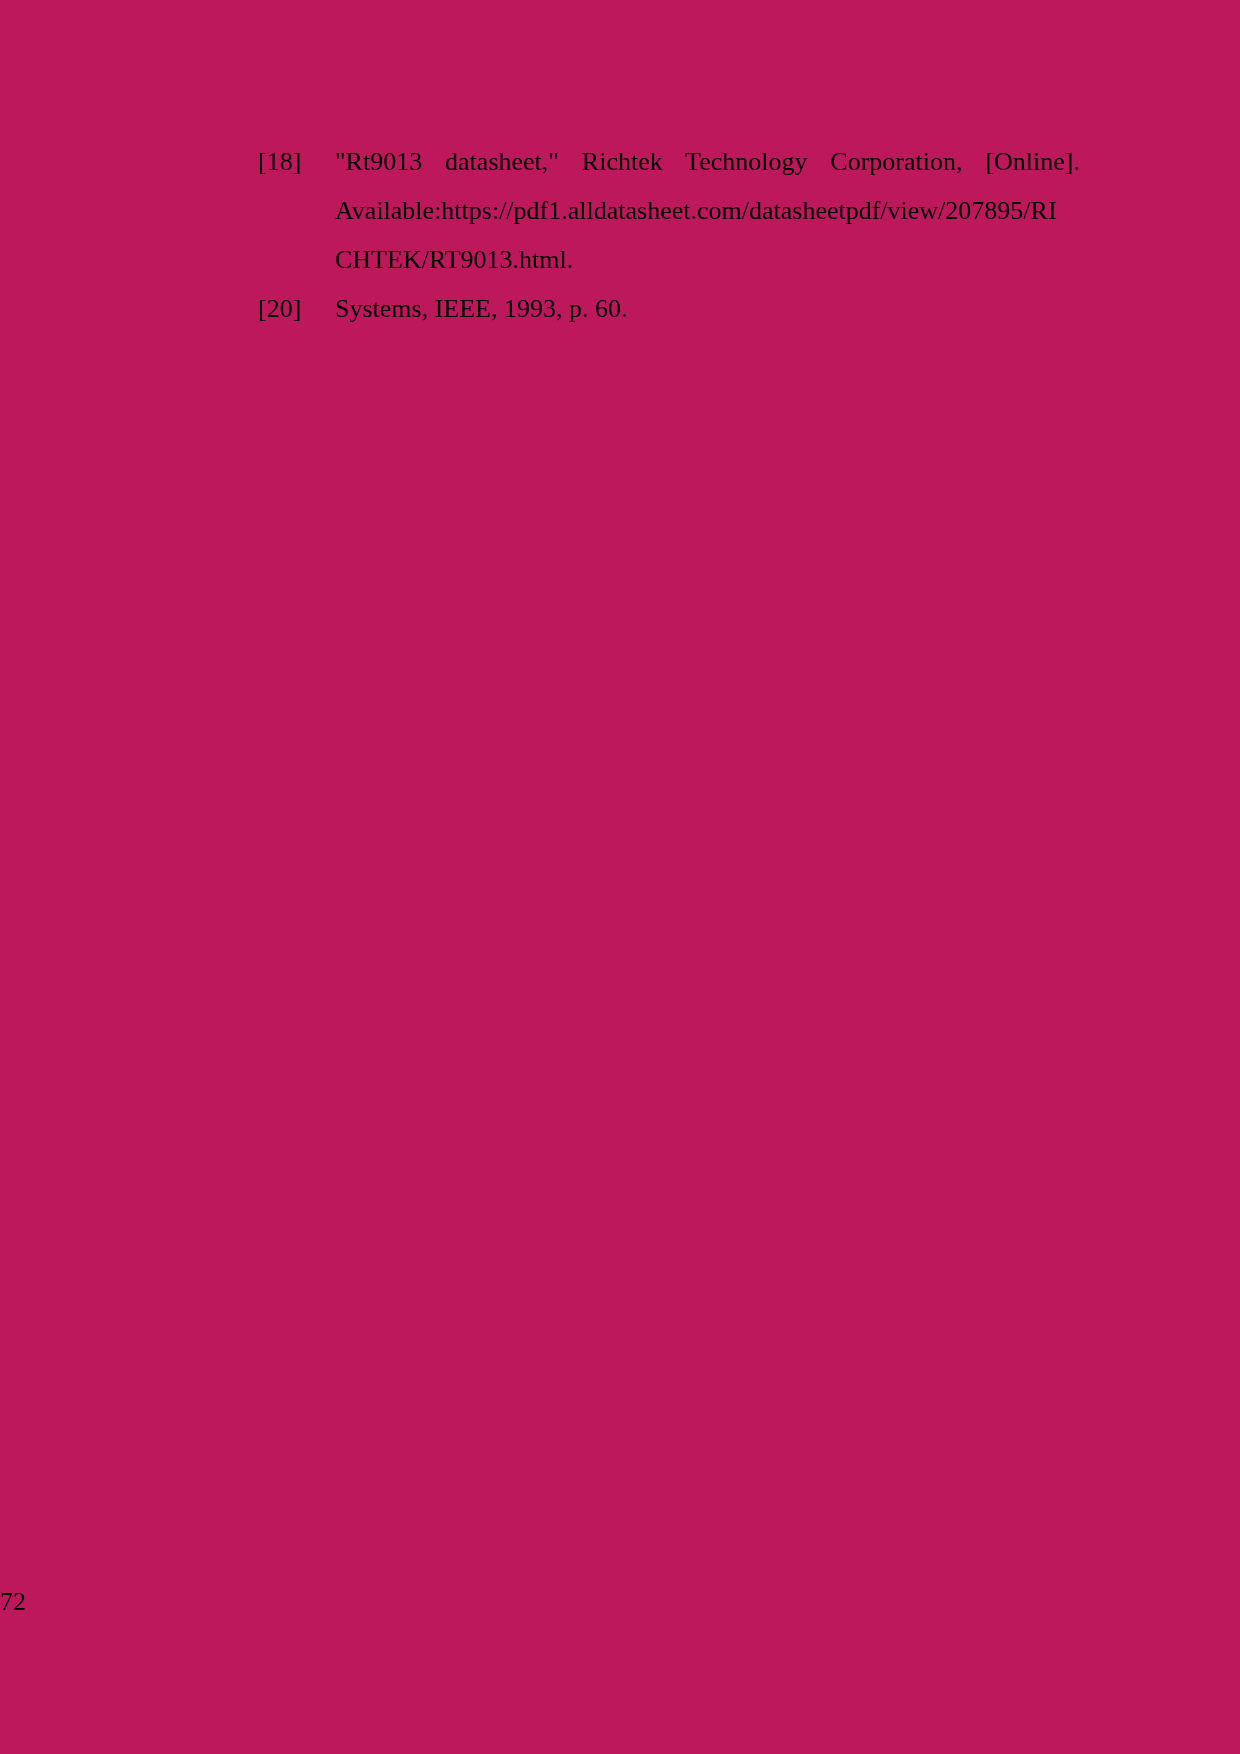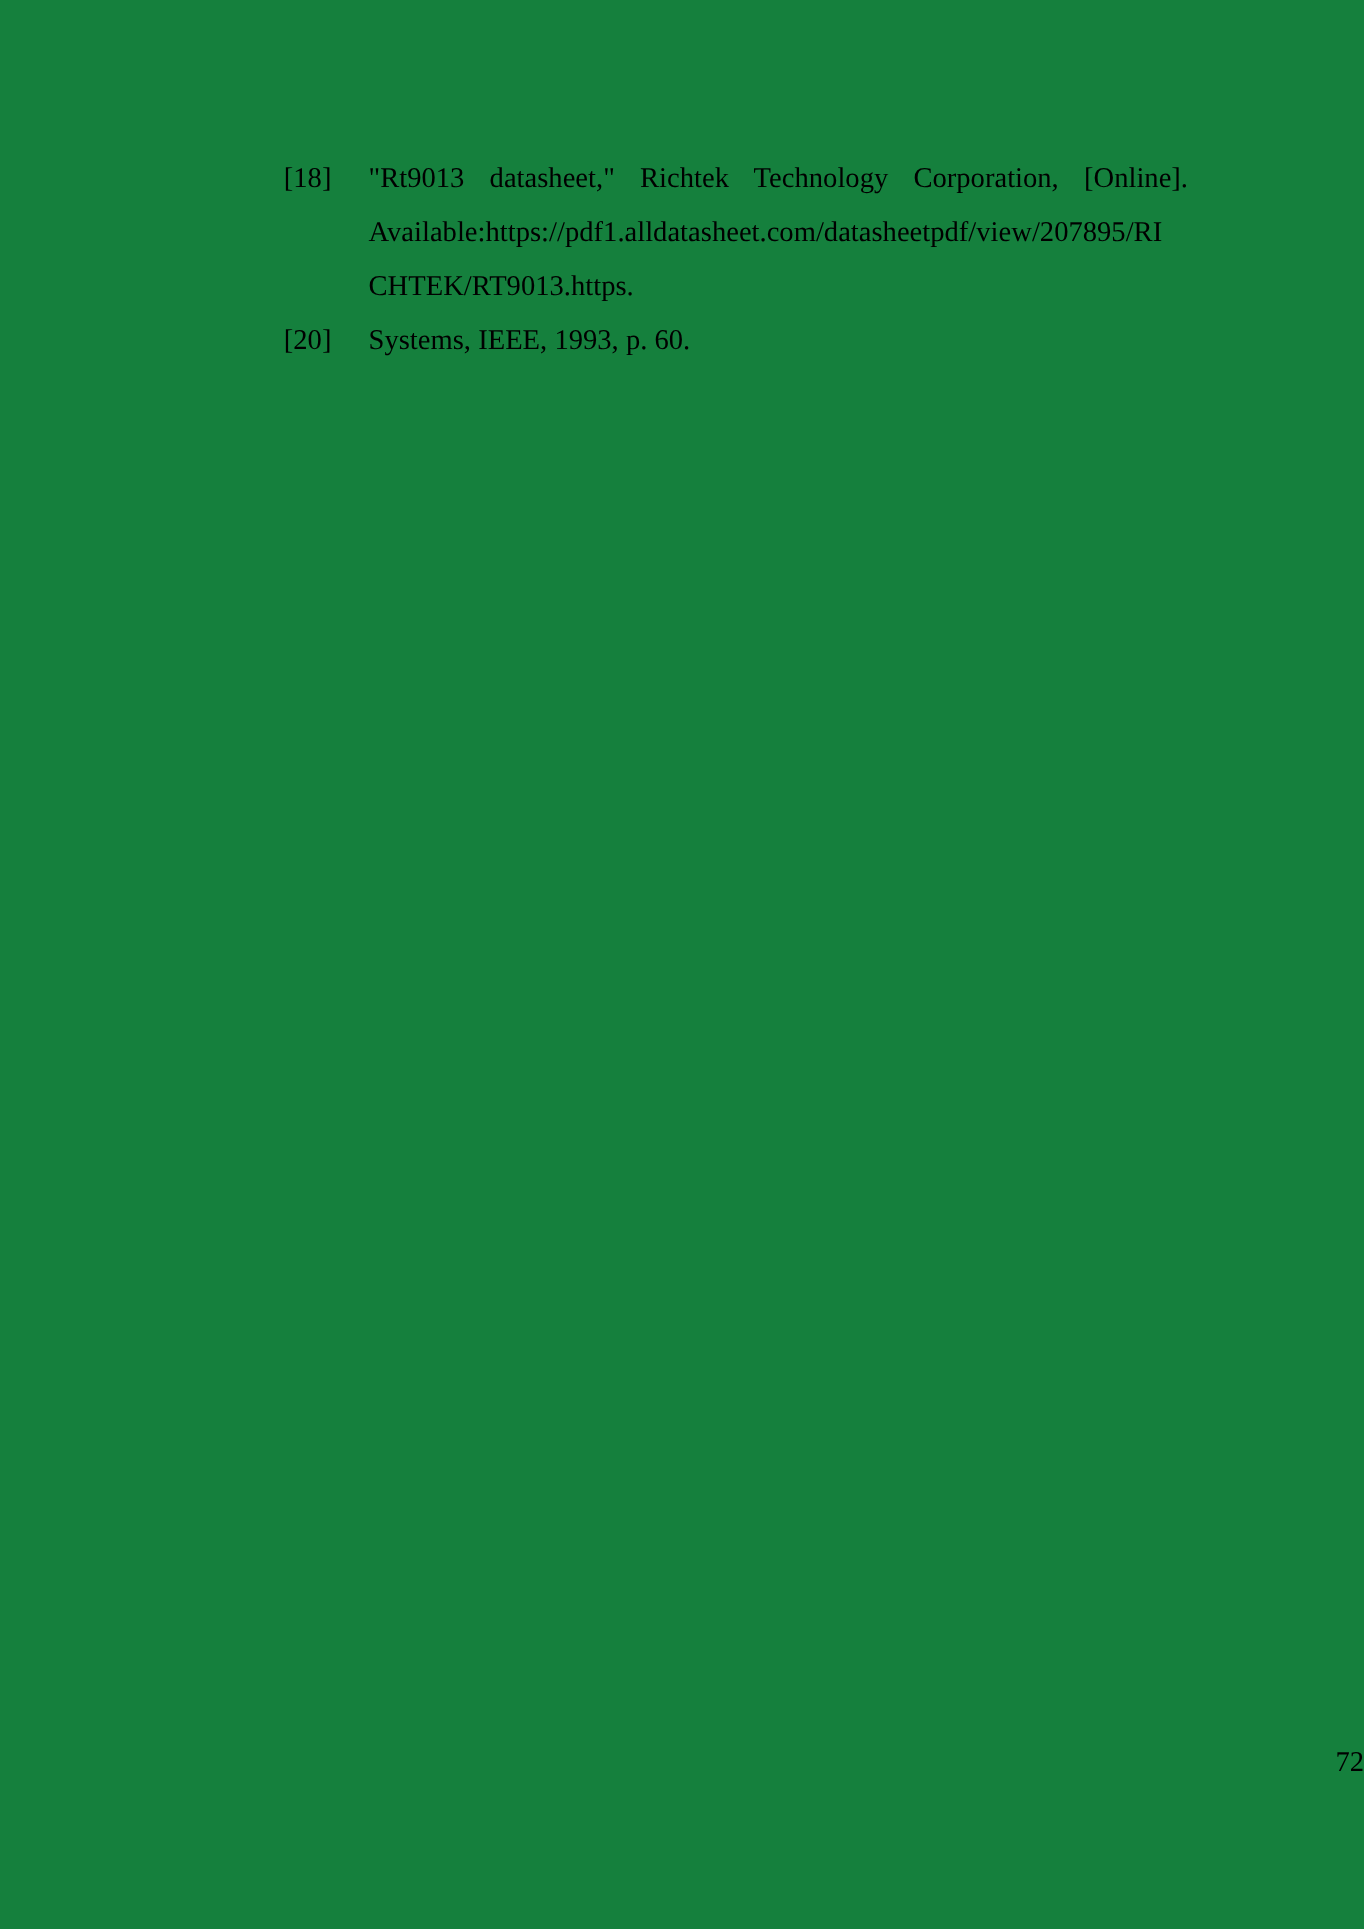--- a/index.html
+++ b/index.html
@@ -4,21 +4,21 @@
 <style>
   html, body {
     margin: 0;
     padding: 0;
     background: #ffffff;
   }
   .page {
     position: relative;
     width: 1240px;
     height: 1754px;
-    background: #15803d;
+    background: #be185d;
     color: #000000;
     font-family: "Liberation Serif", "DejaVu Serif", serif;
     font-size: 26px;
     overflow: hidden;
   }
   .references {
     position: absolute;
     top: 137px;
     left: 258px;
     width: 822px;
@@ -39,37 +39,37 @@
     word-spacing: normal;
   }
   .ref-line.just {
     text-align-last: justify; 
   }
   .page-footer {
     position: absolute;
     top: 1577px;
     left: 0;
     width: 100%;
-    text-align: right;
+    text-align: left;
     line-height: 49px;
   }
 </style>
 </head>
 <body>
 
 <div class="page">
 
   <section class="references">
 
     <div class="ref">
       <span class="ref-num">[18]</span>
       <div class="ref-body">
         <div class="ref-line just">"Rt9013 datasheet," Richtek Technology Corporation, [Online].</div>
         <div class="ref-line just">Available:https://pdf1.alldatasheet.com/datasheetpdf/view/207895/RI</div>
-        <div class="ref-line">CHTEK/RT9013.https.</div>
+        <div class="ref-line">CHTEK/RT9013.html.</div>
       </div>
     </div>
 
     <div class="ref">
       <span class="ref-num">[20]</span>
       <div class="ref-body">
         <div class="ref-line">Systems, IEEE, 1993, p. 60.</div>
       </div>
     </div>
 

